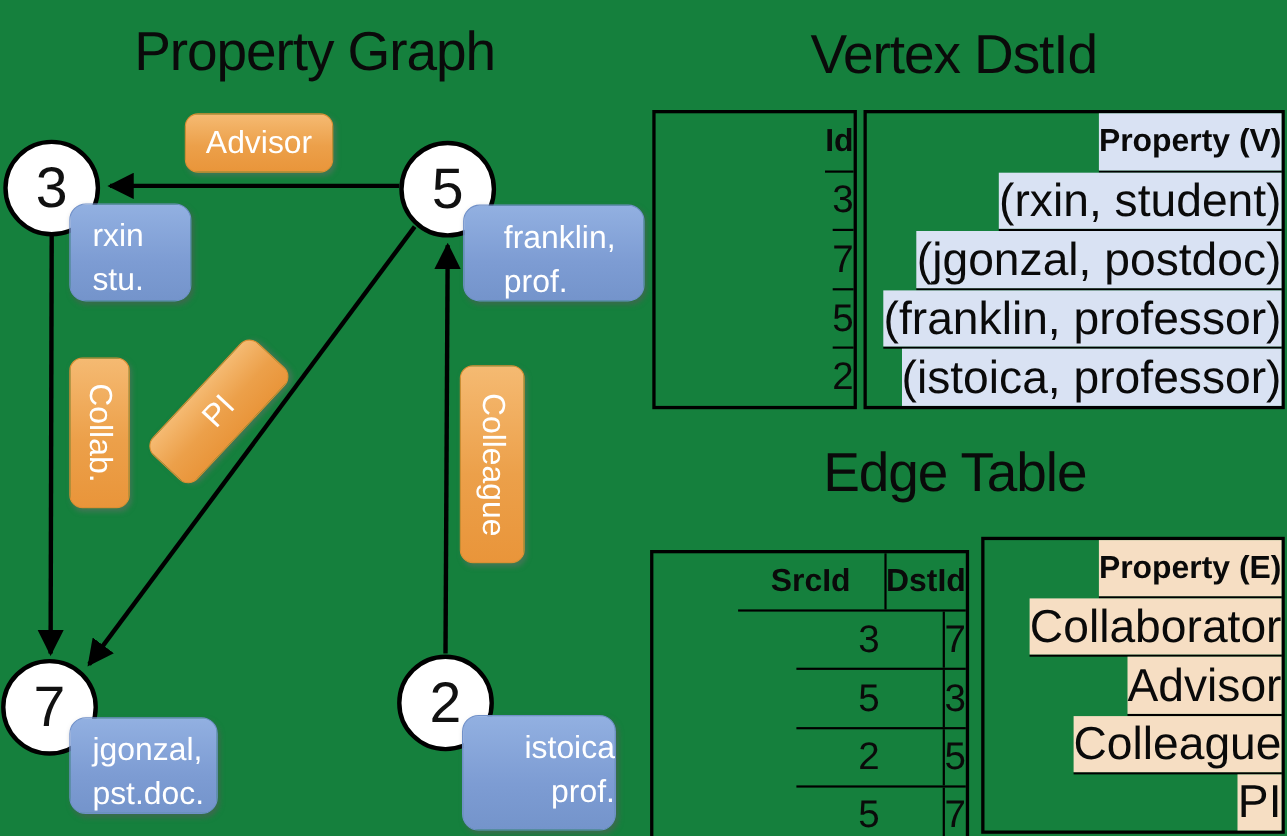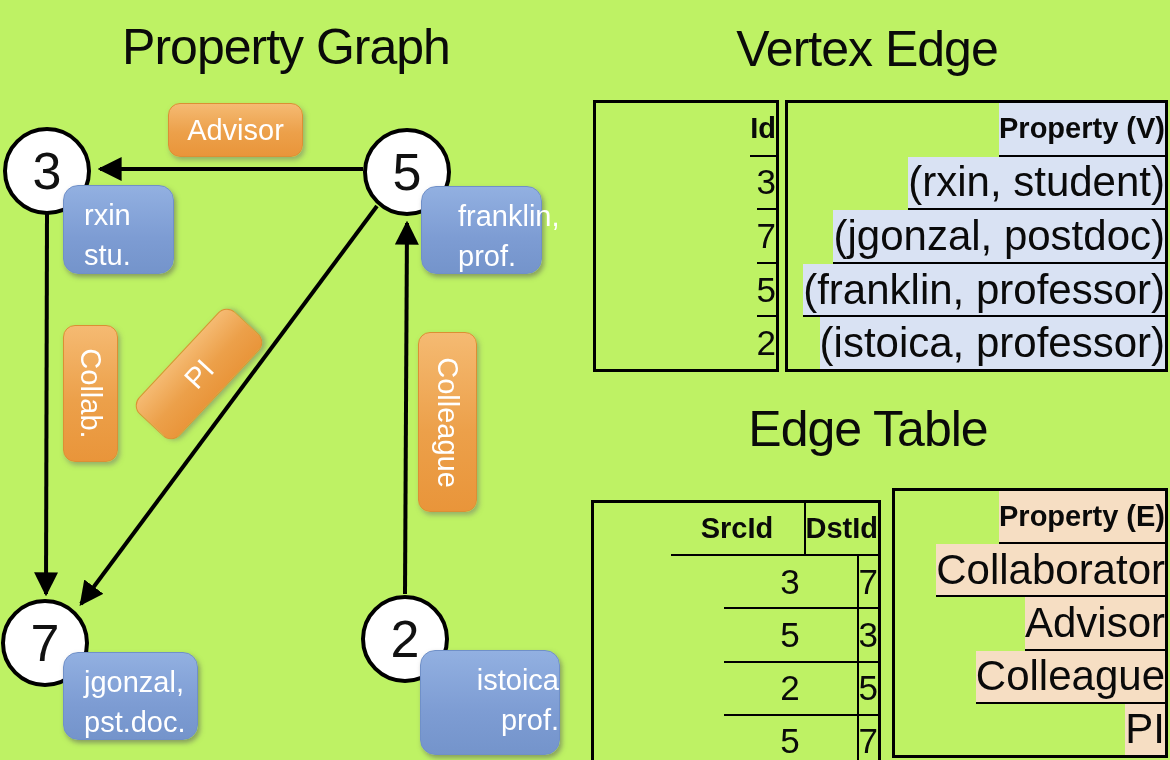--- a/index.html
+++ b/index.html
@@ -1,17 +1,17 @@
 <!DOCTYPE html>
 <html><head>
 <meta charset="utf-8">
 <style>
   html,body{margin:0;padding:0;background:#fff;}
   .canvas{
-    position:relative;width:1170px;height:760px;background:#bef264;
+    position:relative;width:1170px;height:760px;background:#15803d;
     font-family:"Liberation Sans",sans-serif;overflow:hidden;
   }
   .title{
     position:absolute;text-align:center;font-size:50px;letter-spacing:-1px;
     color:#0a0a0a;white-space:nowrap;
   }
   svg.edge-layer{position:absolute;left:0;top:0;pointer-events:none;}
   .vertex-circle{
     position:absolute;width:88px;height:88px;border:4px solid #000;border-radius:50%;
     background:#fff;box-sizing:border-box;display:flex;align-items:center;justify-content:center;
@@ -46,21 +46,21 @@
   .vfill{background:#D9E2F3;}
   .efill{background:#F6DEC3;}
   .cell-div{border-right:2px solid #000;}
 </style>
 </head>
 <body>
 
 <div class="canvas">
 
   <div class="title" style="left:86px;top:18px;width:400px;">Property Graph</div>
-  <div class="title" style="left:667px;top:20px;width:400px;">Vertex Edge</div>
+  <div class="title" style="left:667px;top:20px;width:400px;">Vertex DstId</div>
   <div class="title" style="left:668px;top:400px;width:400px;">Edge Table</div>
 
   <svg class="edge-layer" width="1170" height="760" viewBox="0 0 1170 760">
     <defs>
       <marker id="arrow" viewBox="0 0 10 10" refX="9" refY="5" markerWidth="6" markerHeight="6" orient="auto">
         <path d="M0,0 L10,5 L0,10 z" fill="#000"></path>
       </marker>
     </defs>
     <line x1="363" y1="169" x2="100" y2="169" stroke="#000" stroke-width="4" marker-end="url(#arrow)"></line>
     <line x1="47" y1="213" x2="46" y2="594" stroke="#000" stroke-width="4" marker-end="url(#arrow)"></line>
@@ -91,21 +91,21 @@
     <span>PI</span>
   </div>
   <div class="elabel" style="left:418px;top:332px;width:59px;height:180px;">
     <span class="rot90">Colleague</span>
   </div>
 
   <div class="vlabel" style="left:63px;top:185px;width:111px;height:89px;">
     <div>rxin</div>
     <div>stu.</div>
   </div>
-  <div class="vlabel" style="left:421px;top:186px;width:121px;height:88px;padding-left:36px;">
+  <div class="vlabel" style="left:421px;top:186px;width:165px;height:88px;padding-left:36px;">
     <div>franklin,</div>
     <div>prof.</div>
   </div>
   <div class="vlabel" style="left:63px;top:652px;width:135px;height:88px;">
     <div>jgonzal,</div>
     <div>pst.doc.</div>
   </div>
   <div class="vlabel" style="left:420px;top:650px;width:140px;height:105px;text-align:right;">
     <div>istoica</div>
     <div>prof.</div>

